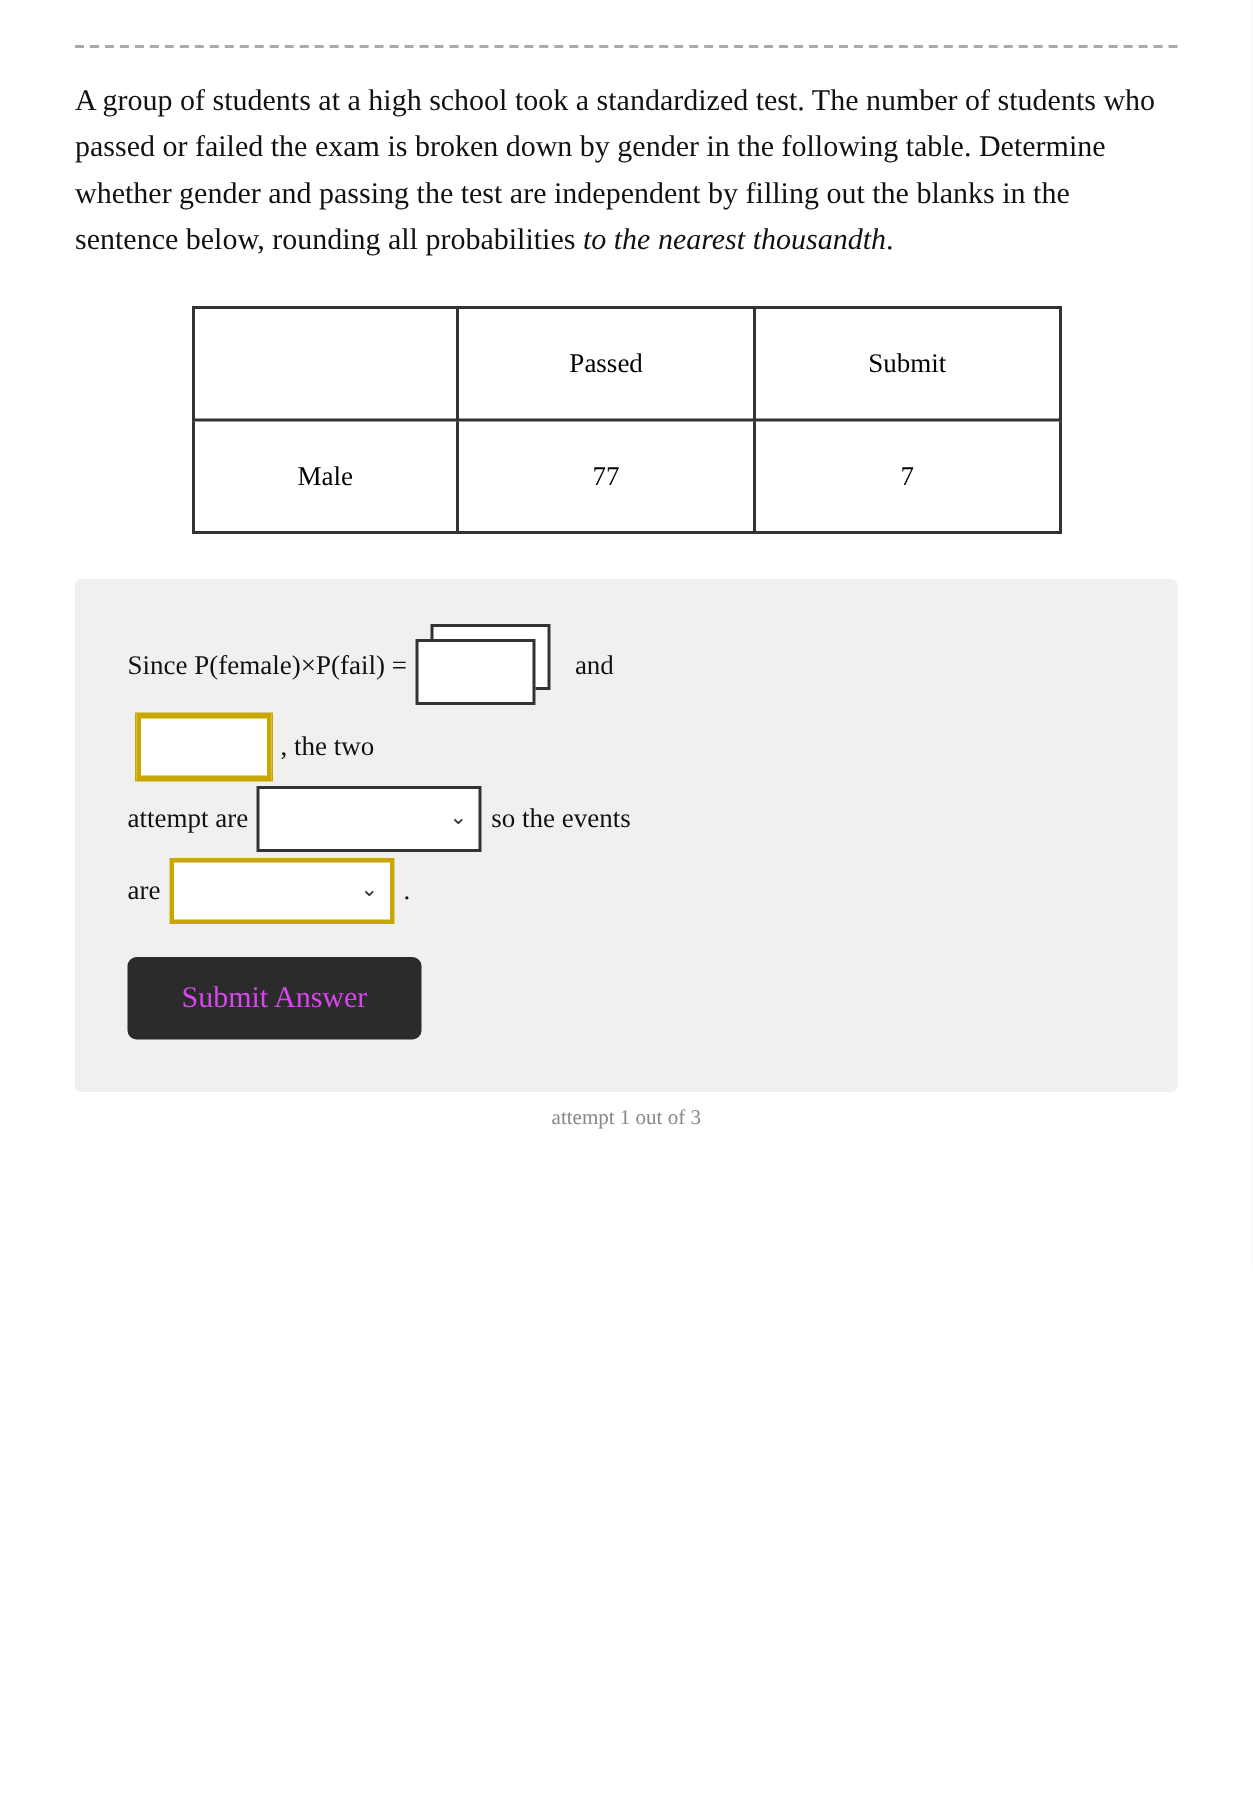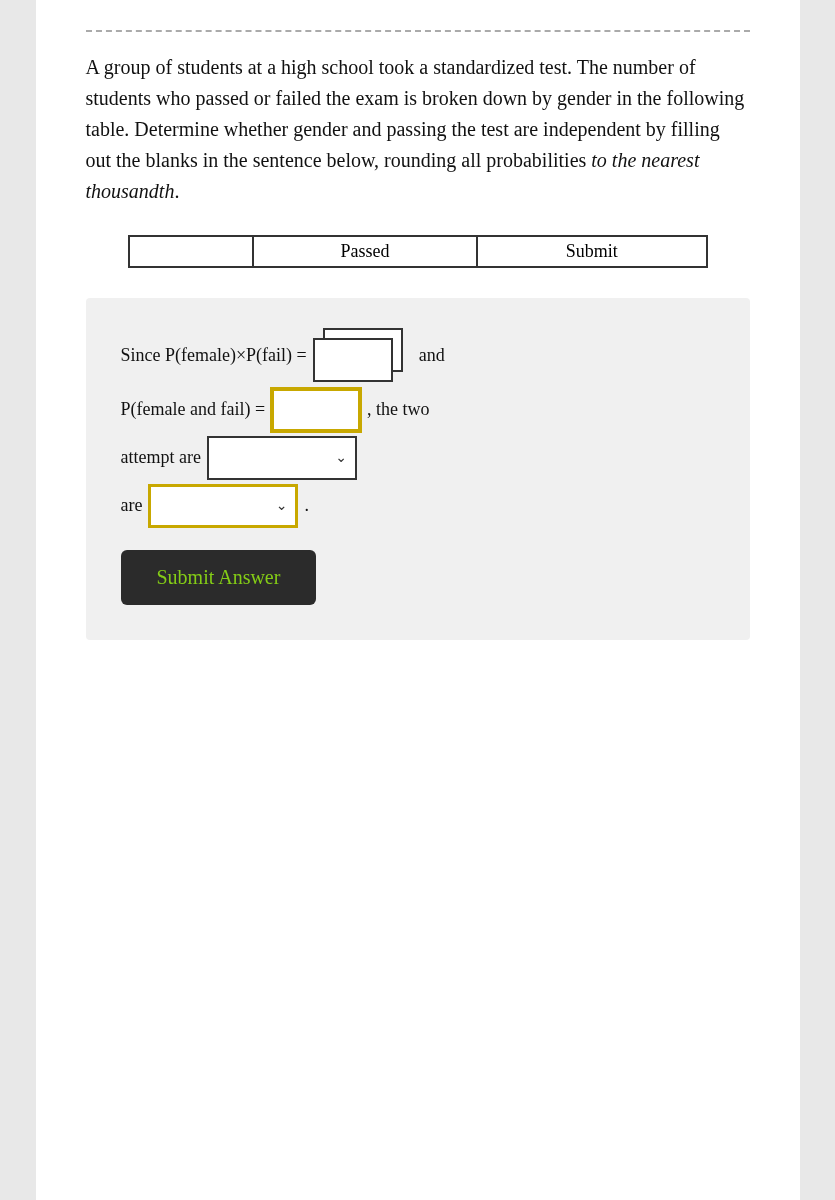--- a/index.html
+++ b/index.html
@@ -7,21 +7,21 @@
     body {
       background: #e8e8e8;
       font-family: Georgia, 'Times New Roman', serif;
       display: flex;
       justify-content: center;
       min-height: 1200px;
       padding: 0;
     }
 
     .page-container {
-      width: 764px;
+      width: 835px;
       background: #fff;
       padding: 30px 50px 40px 50px;
       position: relative;
     }
 
     .top-dashed-border {
       border-top: 2px dashed #aaa;
       margin-bottom: 20px;
     }
 
@@ -40,21 +40,21 @@
     .data-table {
       border-collapse: collapse;
       margin: 0 auto 30px auto;
       width: 580px;
       border: 2px solid #333;
     }
 
     .data-table th,
     .data-table td {
       border: 2px solid #333;
-      padding: 4px 30px;
+      padding: 26px 30px;
       text-align: center;
       font-size: 18px;
       font-family: Georgia, serif;
     }
 
     .data-table th {
       font-weight: normal;
       background: #fff;
     }
 
@@ -150,21 +150,21 @@
       position: absolute;
       right: 8px;
       pointer-events: none;
       font-size: 14px;
       color: #333;
     }
 
     .submit-btn {
       display: inline-block;
       background: #2b2b2b;
-      color: #84cc16;
+      color: #d946ef;
       font-size: 20px;
       font-family: Georgia, serif;
       padding: 16px 36px;
       border: none;
       border-radius: 6px;
       cursor: pointer;
       margin-top: 18px;
     }
 
     
@@ -223,56 +223,61 @@
 
   <table class="data-table">
     <thead>
       <tr>
         <th class="empty-cell"></th>
         <th>Passed</th>
         <th>Submit</th>
       </tr>
     </thead>
     <tbody>
+      <tr>
+        <td>Male</td>
+        <td>77</td>
+        <td>7</td>
+      </tr>
     </tbody>
   </table>
 
   <div class="answer-section">
     <div class="sentence-block">
 
       <div class="sentence-line">
         <span>Since P(female)×P(fail) =</span>
 
         <span class="stacked-boxes">
           <span class="box-back"></span>
           <span class="box-front"></span>
         </span>
         <span style="margin-left:10px;text-align:center;">and</span>
       </div>
 
       <div class="sentence-line">
-        <span>P(female and fail) =</span>
         <span class="input-box highlighted">
           <input class="input-box-inner" type="text" style="">
         </span>
         <span>, the two</span>
       </div>
 
       <div class="sentence-line">
         <span>attempt are</span>
         <span class="select-box">
           <select>
             <option value=""></option>
             <option value="equal">equal</option>
             <option value="not equal">not equal</option>
             <option value="greater than">greater than</option>
             <option value="less than">less than</option>
           </select>
           <span class="select-chevron">⌄</span>
         </span>
+        <span>so the events</span>
       </div>
 
       <div class="sentence-line">
         <span>are</span>
         <span class="select-box highlighted">
           <select>
             <option value=""></option>
             <option value="independent">independent</option>
             <option value="not independent">not independent</option>
             <option value="dependent">dependent</option>
@@ -280,13 +285,14 @@
           <span class="select-chevron">⌄</span>
         </span>
         <span>.</span>
       </div>
 
     </div>
 
     <button class="submit-btn">Submit Answer</button>
   </div>
 
+  <div class="bottom-text">attempt 1 out of 3</div>
 </div>
 
 </body></html>

